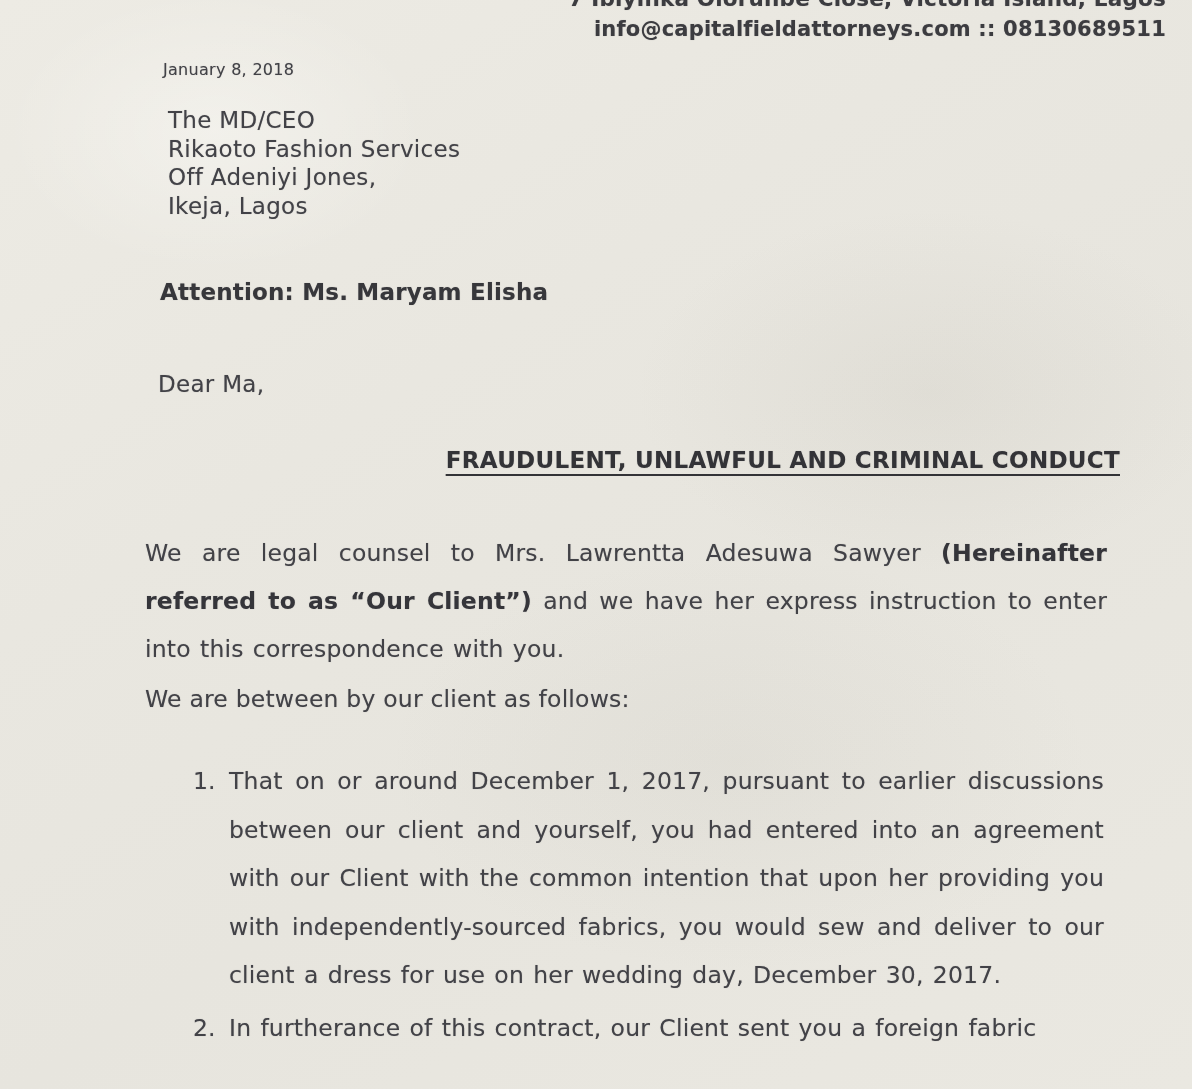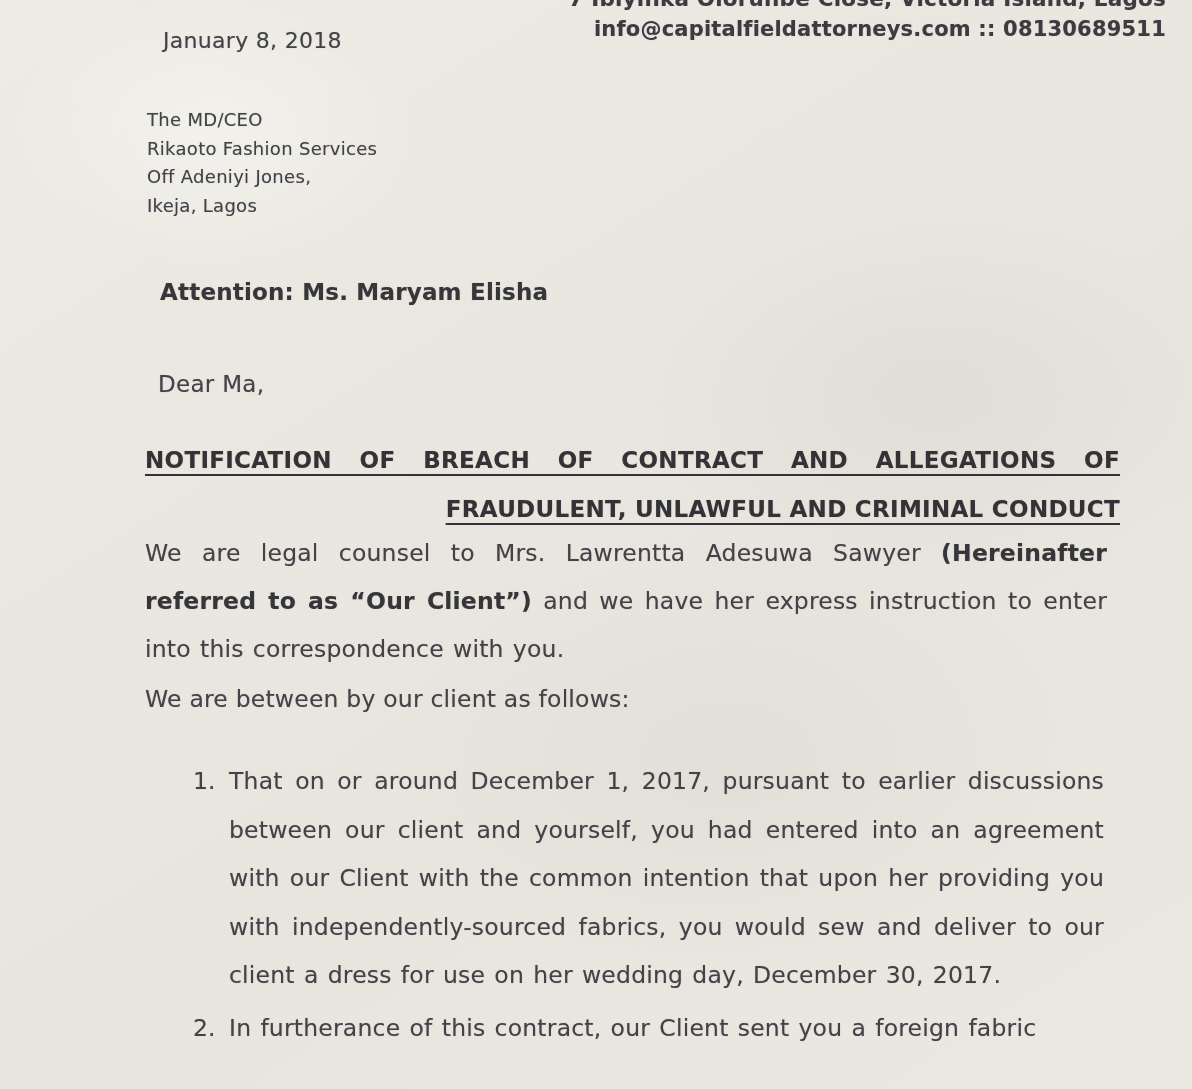--- a/index.html
+++ b/index.html
@@ -27,28 +27,28 @@
     text-align: right;
     font-weight: 700;
     color: #3c3c40;
     line-height: 30px;
     letter-spacing: 0.2px;
   }
   .letterhead .lh-line1 { font-size: 21.5px; }
   .letterhead .lh-line2 { font-size: 21px; }
 
   .date-line {
-    left: 163px; top: 28px;
-    font-size: 22px;
+    left: 163px; top: 60px;
+    font-size: 16px;
     letter-spacing: 0.3px;
   }
 
   .recipient {
-    left: 147px; top: 106px;
-    font-size: 18px;
+    left: 168px; top: 106px;
+    font-size: 23px;
     line-height: 28.6px;
     letter-spacing: 0.3px;
   }
 
   .attention-line {
     left: 160px; top: 279px;
     font-size: 23px;
     font-weight: 700;
     color: #37373b;
     text-decoration-thickness: 2px;
@@ -114,21 +114,20 @@
     <div>Rikaoto Fashion Services</div>
     <div>Off Adeniyi Jones,</div>
     <div>Ikeja, Lagos</div>
   </div>
 
   <div class="abs attention-line txt">Attention: Ms. Maryam Elisha</div>
 
   <div class="abs salutation txt">Dear Ma,</div>
 
   <div class="abs subject txt">
-    <span class="subj-line justify-full">NOTIFICATION OF BREACH OF CONTRACT AND ALLEGATIONS OF</span>
     <span class="subj-line">FRAUDULENT, UNLAWFUL AND CRIMINAL CONDUCT</span>
   </div>
 
   <div class="abs intro-para txt">
     <span>We are legal counsel to Mrs. Lawrentta Adesuwa Sawyer </span><b>(Hereinafter referred to as “Our Client”)</b><span> and we have her express instruction to enter into this correspondence with you.</span>
   </div>
 
   <div class="abs informed-line txt">We are between by our client as follows:</div>
 
   <div class="abs numbered-list">

